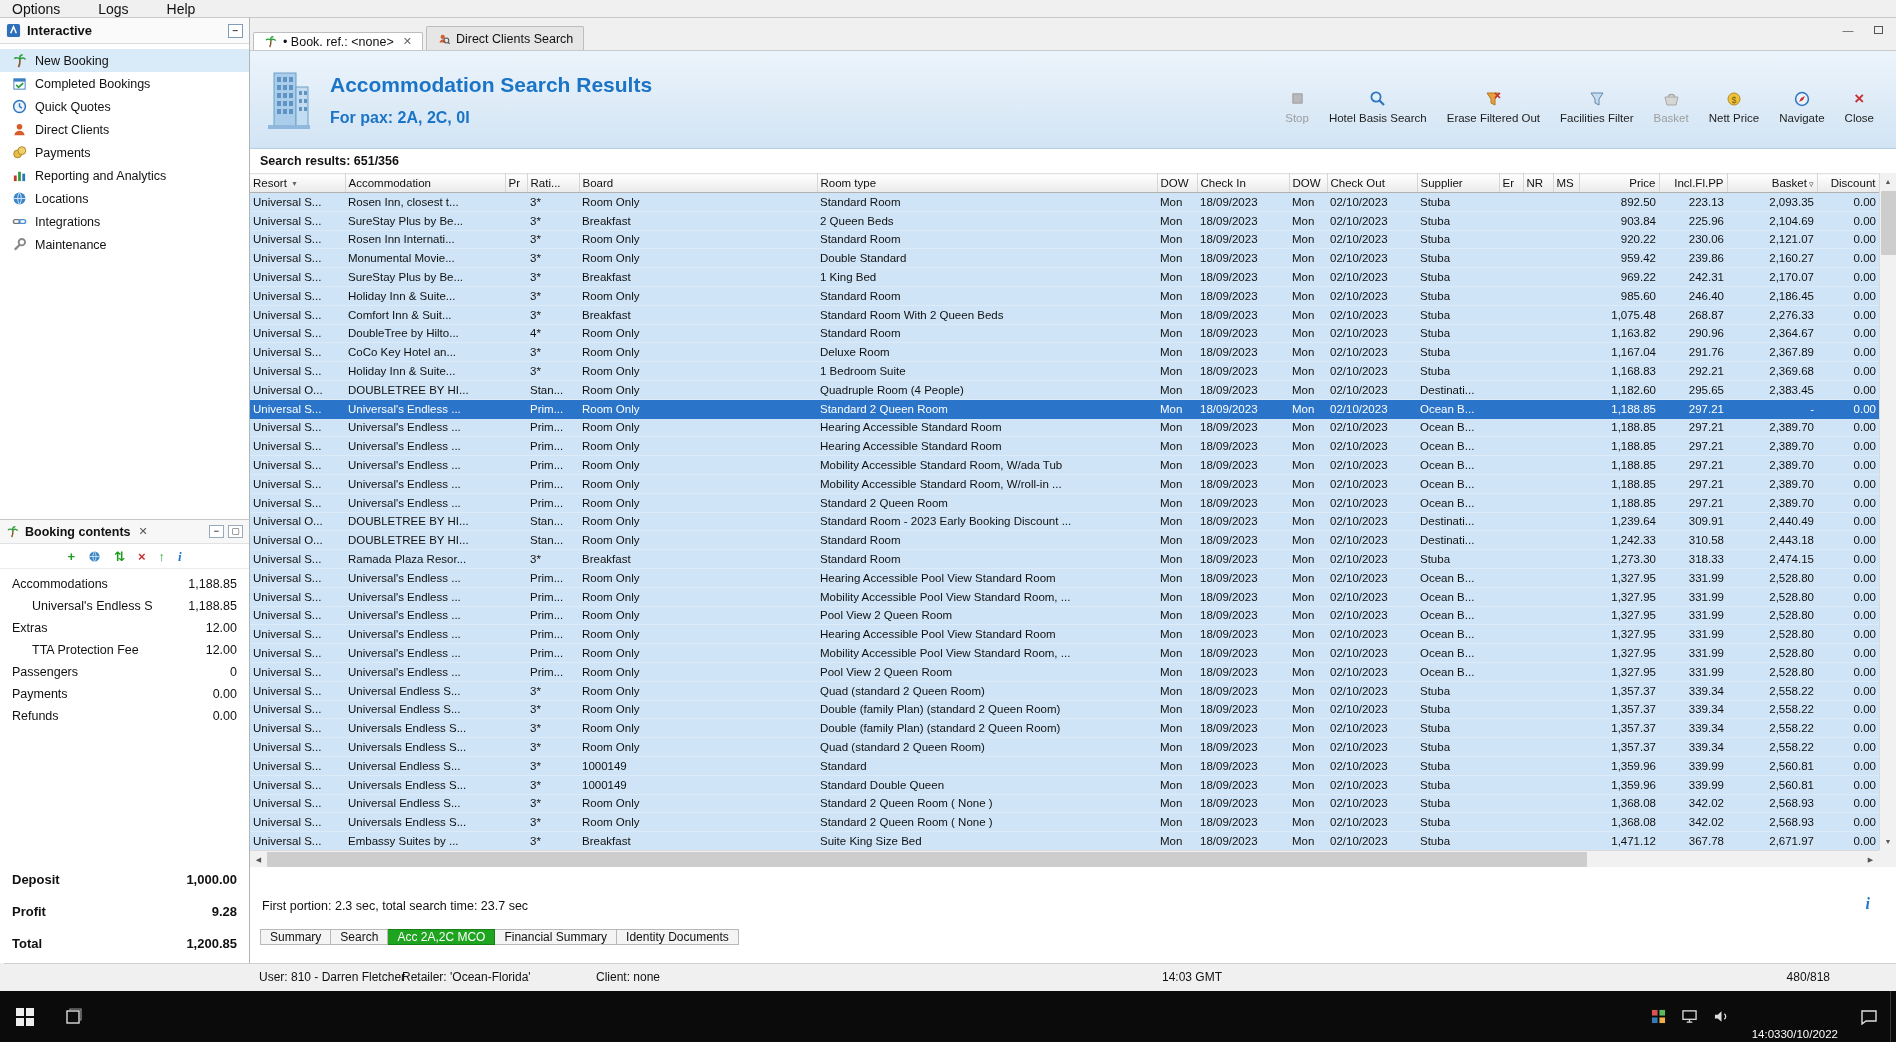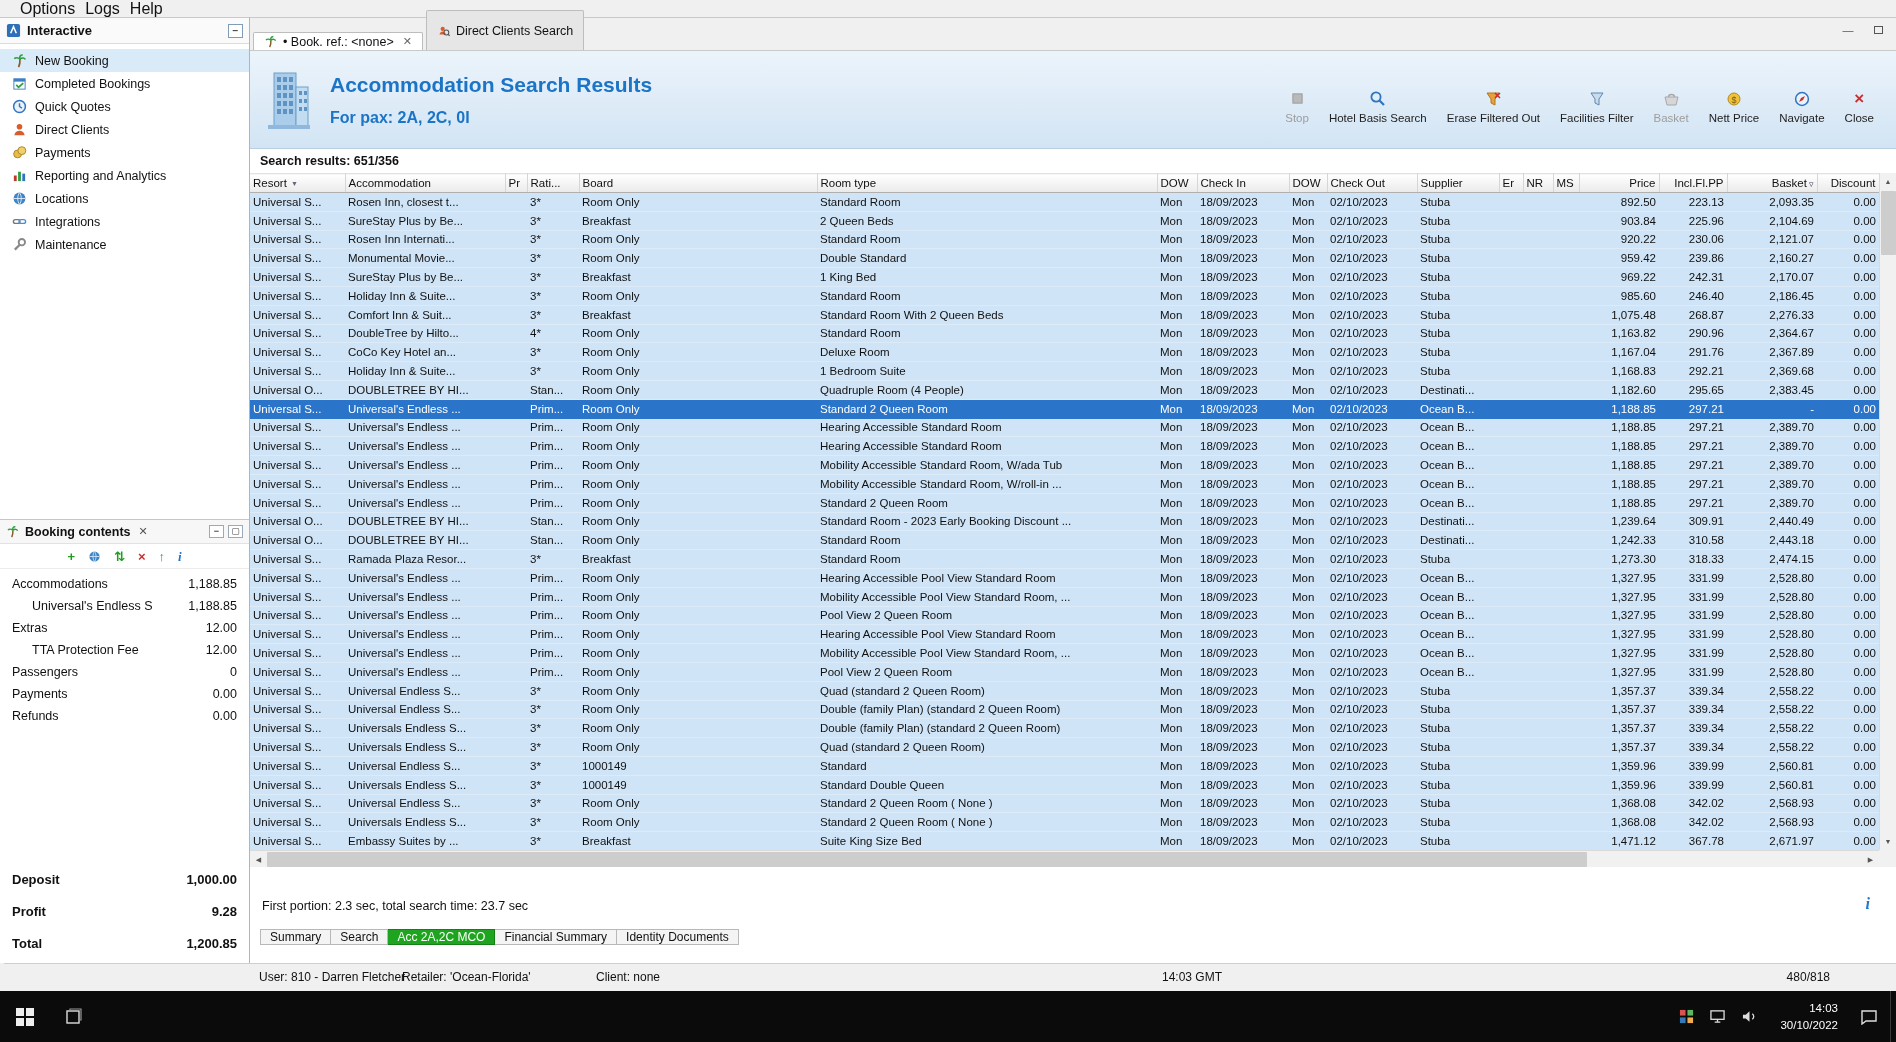--- a/index.html
+++ b/index.html
@@ -1,20 +1,20 @@
 <!DOCTYPE html>
 <html><head>
 <meta charset="utf-8">
 <style>
   * { box-sizing: border-box; margin: 0; padding: 0; }
   html,body { width:1896px; height:1042px; overflow:hidden; }
   body { font-family:"Liberation Sans","DejaVu Sans",sans-serif; background:#f0f0f0; font-size:12px; color:#111; }
 
   
-  .menubar { height:17px; background:#f0f0f0; display:flex; gap:10px; align-items:center; padding-left:20px; font-size:16px; }
+  .menubar { height:17px; background:#f0f0f0; display:flex; gap:38px; align-items:center; padding-left:12px; font-size:14px; }
   .menu-item { cursor:default; }
 
   
   .workspace { position:absolute; top:17px; left:0; width:1896px; height:946px; display:flex; background:#fff; }
 
   
   .sidebar { width:250px; flex:none; position:relative; background:#fff; border-right:1px solid #aeb6bd; border-top:1px solid #c9c9c9; }
   .int-header { height:26px; display:flex; align-items:center; gap:6px; padding:0 6px; background:#fafafa; border-bottom:1px solid #dcdcdc; font-size:13px; font-weight:bold; }
   .int-header .hdr-ic { width:15px; height:15px; }
   .collapse-btn { margin-left:auto; width:15px; height:14px; border:1px solid #7f9db9; background:#fff; color:#444; font-size:10px; line-height:11px; text-align:center; }
@@ -38,21 +38,21 @@
 
   
   .totals { position:absolute; bottom:10px; left:0; right:0; padding:0 12px; }
   .total-row { display:flex; align-items:center; height:20px; font-size:13px; font-weight:bold;margin-top:12px; }
   .total-row .val { margin-left:auto; }
 
   
   .main { flex:1; display:flex; flex-direction:column; background:#fff; position:relative; border-top:1px solid #c9c9c9; }
 
   .tabbar { height:33px; flex:none; background:#f0f0f0; display:flex; align-items:flex-end; padding-left:3px; border-bottom:1px solid #c9c9c9; position:relative; }
-  .tab { height:40px; display:flex; align-items:center; gap:6px; padding:0 10px; font-size:12.5px; border:1px solid #bdbdbd; border-bottom:none; border-radius:2px 2px 0 0; background:#e6e6e6; margin-right:3px; white-space:nowrap; }
+  .tab { height:24px; display:flex; align-items:center; gap:6px; padding:0 10px; font-size:12.5px; border:1px solid #bdbdbd; border-bottom:none; border-radius:2px 2px 0 0; background:#e6e6e6; margin-right:3px; white-space:nowrap; }
   .tab.active { background:#fff; height:18px; }
   .tab .closex { color:#666; font-size:11px; margin-left:3px; }
   .winbtns { position:absolute; right:8px; top:5px; display:flex; gap:10px; }
   .winbtn { width:20px; height:15px; color:#555; font-size:11px; text-align:center; line-height:14px; }
   .winbtn.restore { border:0; }
   .winbtn.restore span { display:inline-block; width:9px; height:8px; border:1px solid #555; }
 
   .headerband { height:98px; flex:none; background:linear-gradient(#ecf4fb,#d2e4f4); border-bottom:1px solid #b9cfe2; display:flex; align-items:center; padding:0 16px; }
   .hb-icon { margin-right:18px; flex:none; }
   .hb-t1 { font-size:21px; font-weight:bold; color:#1b74c5; }
@@ -102,21 +102,21 @@
 
   
   .taskbar { position:absolute; top:991px; left:0; width:1896px; height:51px; background:#0b0b0b; display:flex; align-items:stretch; color:#fff; }
   .tb-btn { display:flex; align-items:center; justify-content:center; }
   .tb-start { width:50px; }
   .tb-taskview { width:46px; }
   .tb-app { display:flex; align-items:center; gap:9px; padding:0 13px; background:rgba(255,255,255,.16); border-bottom:2px solid #e49a3a; font-size:12.5px; white-space:nowrap; }
   .tb-appicon { width:24px; height:24px; border-radius:4px; background:linear-gradient(#f5a623,#e2641f); display:flex; align-items:center; justify-content:center; }
   .tb-spacer { flex:1; }
   .tb-tray { display:flex; align-items:center; gap:15px; padding:0 12px; }
-  .tb-clock { display:flex; flex-direction:column; align-items:flex-end; justify-content:center; font-size:11.5px; line-height:1.4; padding:0 10px; }
+  .tb-clock { display:flex; flex-direction:row; align-items:flex-end; justify-content:center; font-size:11.5px; line-height:1.4; padding:0 10px; }
   .tb-notif { width:42px; display:flex; align-items:center; justify-content:center; }
   .tb-edge { width:6px; border-left:1px solid #3a3a3a; }
 </style>
 </head>
 <body>
 
 <div class="menubar">
   <span class="menu-item">Options</span>
   <span class="menu-item">Logs</span>
   <span class="menu-item">Help</span>

